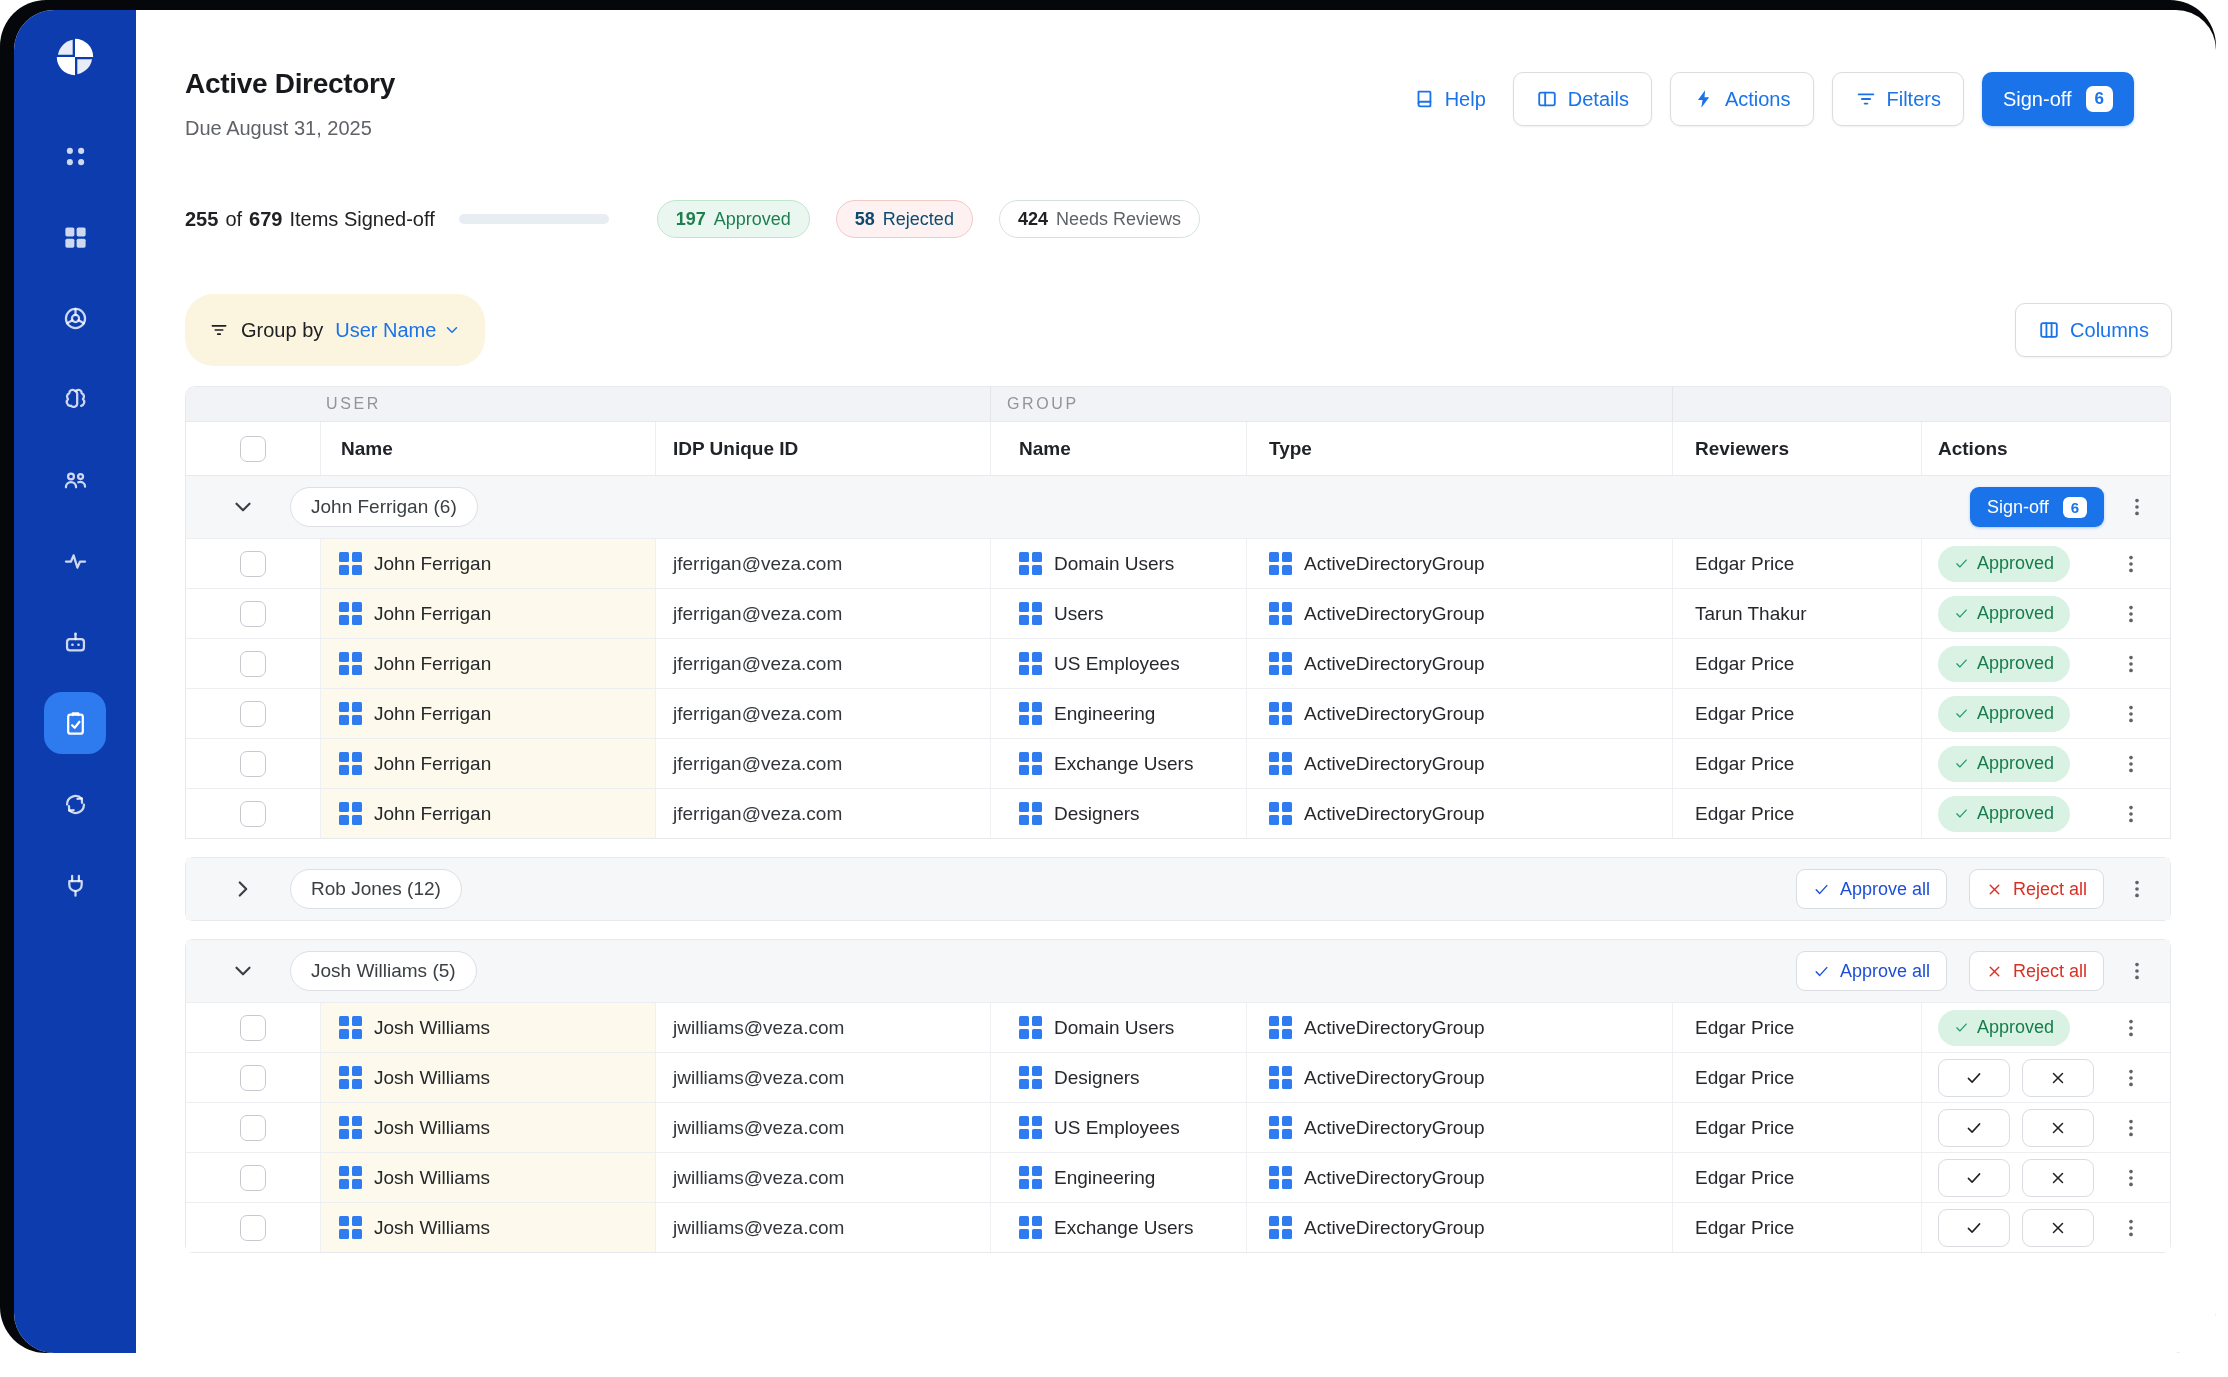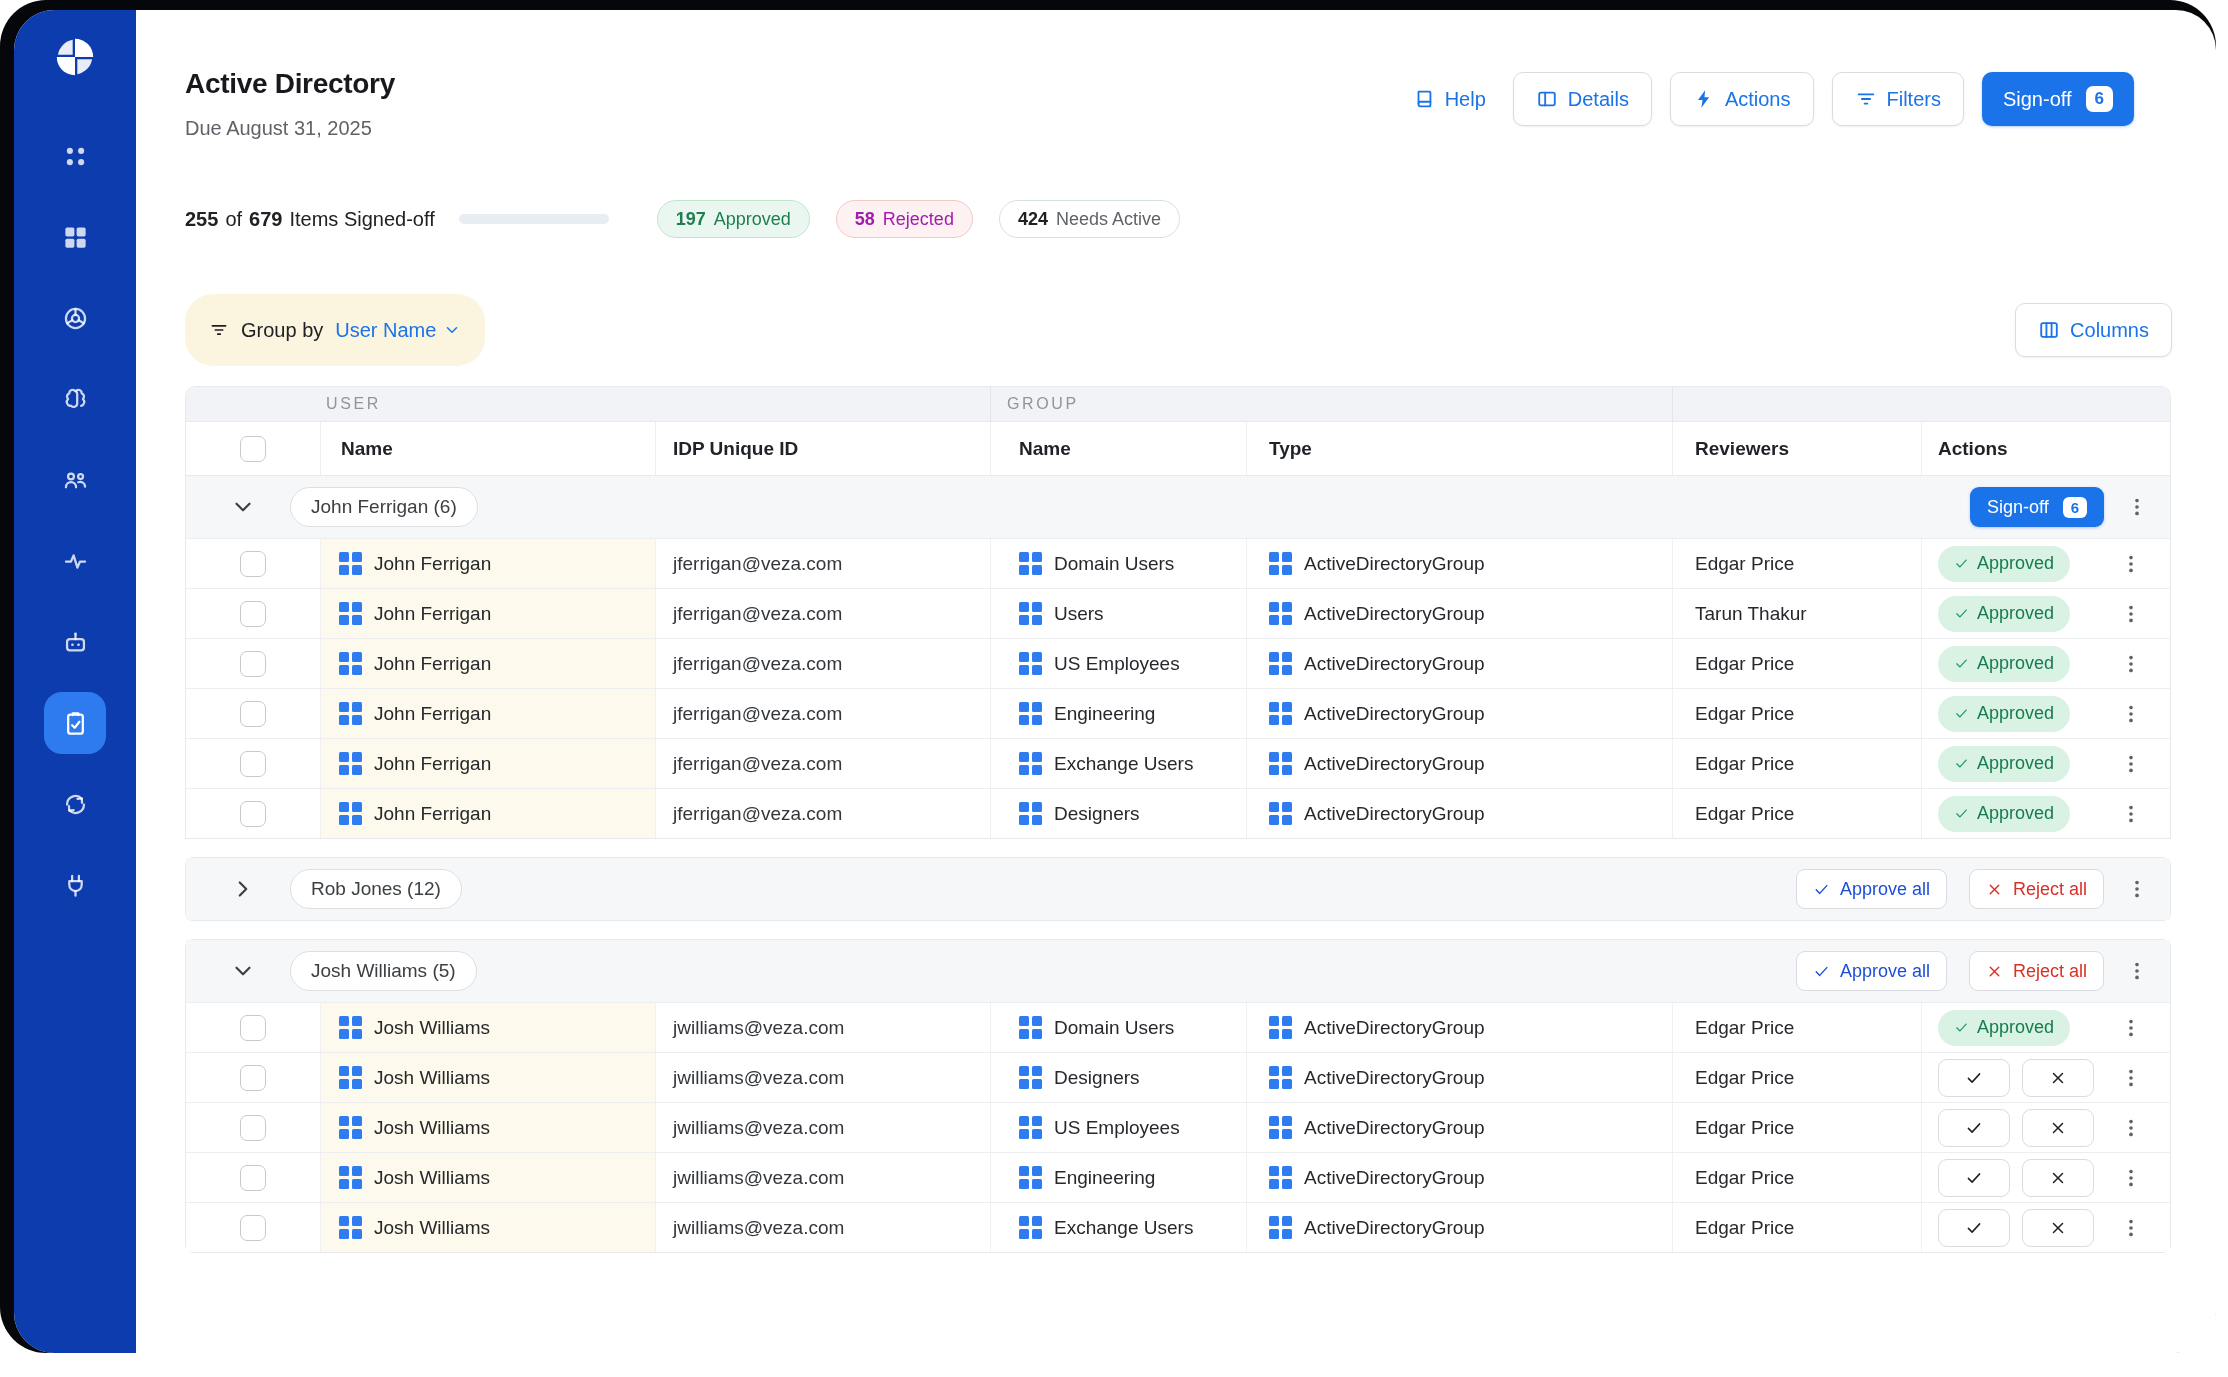--- a/index.html
+++ b/index.html
@@ -49,21 +49,21 @@
   
   .progress-row { display:flex; align-items:center; margin-top:60px; gap:24px; }
   .ptext { font-size:20px; color:#202124; display:inline-flex; gap:7px; align-items:baseline; }
   .ptext b { font-weight:700; }
   .pbar { width:150px; height:10px; border-radius:6px; background:#e8ecf3; overflow:hidden; }
   .pfill { height:100%; background:#1656c4; border-radius:6px; }
   .pills { display:flex; gap:26px; margin-left:24px; }
   .pill { display:inline-flex; align-items:center; gap:8px; height:38px; padding:0 18px; border-radius:20px; font-size:18px; border:1px solid transparent; white-space:nowrap; }
   .pill b { font-weight:700; }
   .pill.ok { background:#eaf7f0; border-color:#bfe5cd; color:#1d7f4e; }
-  .pill.bad { background:#fdf2f1; border-color:#f1c9c5; color:#a21caf; }
+  .pill.bad { background:#fdf2f1; border-color:#f1c9c5; color:#0c4a6e; }
   .pill.neutral { background:#fff; border-color:#d5e2da; color:#5f6368; }
   .pill.neutral b { color:#202124; }
 
   
   .toolbar { display:flex; justify-content:space-between; align-items:center; margin-top:56px; }
   .chip { display:inline-flex; align-items:center; gap:12px; height:72px; padding:0 24px; border-radius:28px; background:#fbf4df; font-size:20px; font-weight:500; color:#202124; cursor:pointer; }
   .chip .ic { width:20px; height:20px; color:#202124; }
   .chip .val { color:#1a73e8; display:inline-flex; align-items:center; gap:7px; }
   .chip .val .ic { width:18px; height:18px; color:#1a73e8; }
 
@@ -308,21 +308,21 @@
             <span class="pill ok">
               <b>197</b>
                 <span>Approved</span>
             </span>
             <span class="pill bad">
               <b>58</b>
                 <span>Rejected</span>
             </span>
             <span class="pill neutral">
               <b>424</b>
-                <span>Needs Active</span>
+                <span>Needs Reviews</span>
             </span>
           </span>
         </div>
 
         <div class="toolbar">
           <div class="chip">
             <span class="ic">
                 <svg viewBox="0 0 24 24" fill="none" stroke="currentColor" stroke-width="2" stroke-linecap="round" stroke-linejoin="round">
                   <line x1="4" y1="7" x2="20" y2="7"></line>
                   <line x1="7.5" y1="12" x2="16.5" y2="12"></line>

